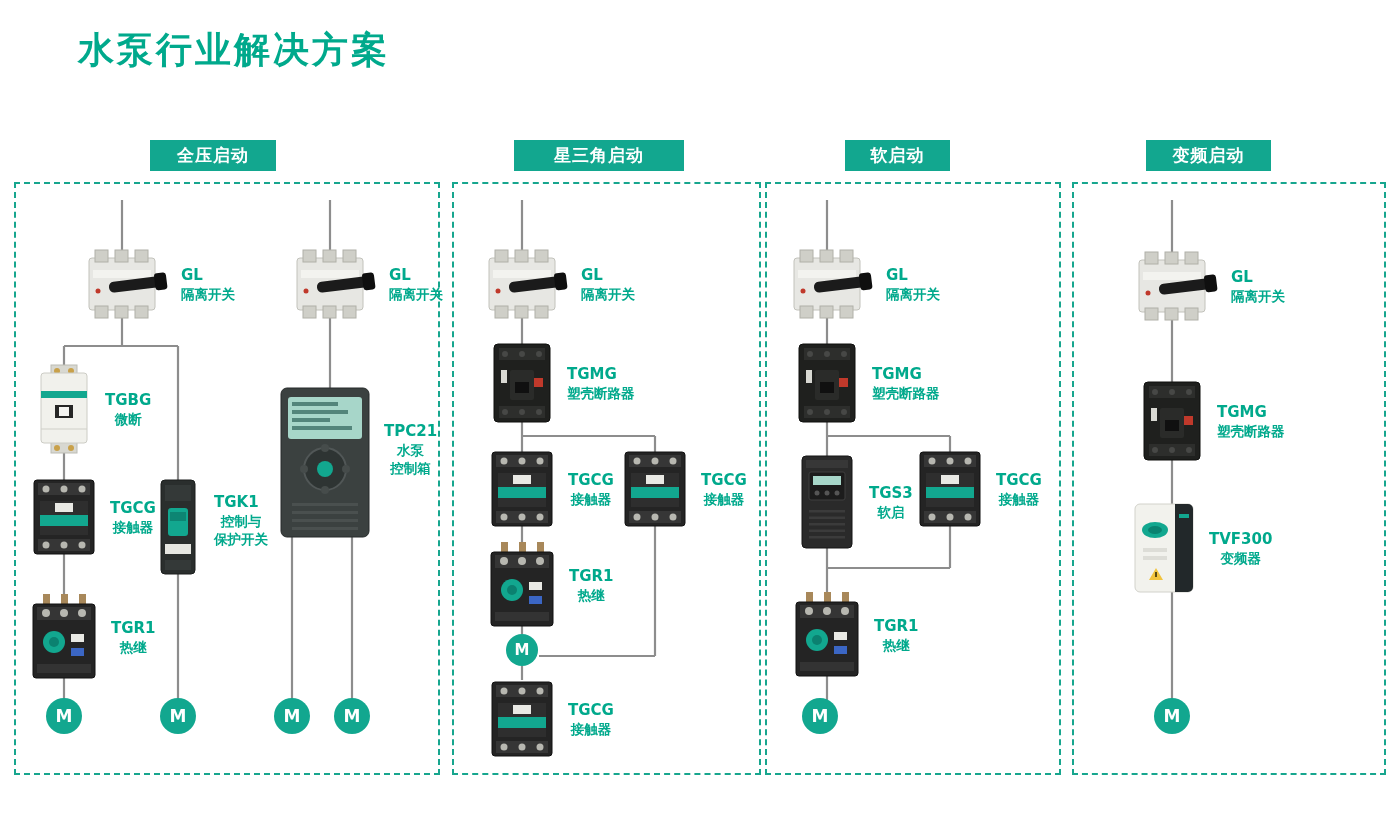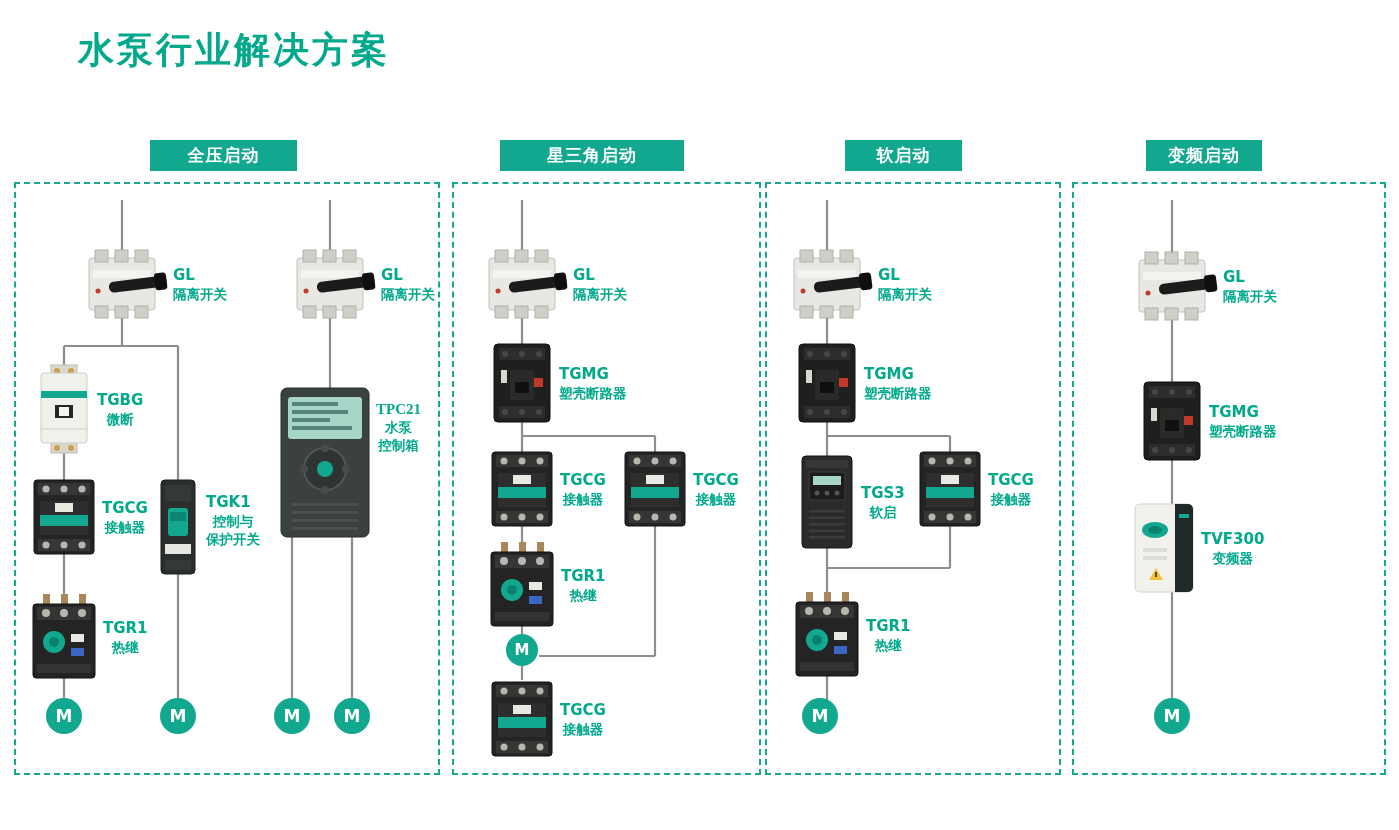--- a/index.html
+++ b/index.html
@@ -15,45 +15,45 @@
     margin-left:16px;
   }
   .badge {
     position:absolute; height:31px; line-height:31px; text-align:center;
     background:var(--badge); color:#fff; font-size:17px; font-weight:700;
     letter-spacing:1px; z-index:3;
   }
   .panel { position:absolute; border:2px dashed var(--panel_border); z-index:0; }
   .wires { position:absolute; left:0; top:0; z-index:1; }
   .wires path { stroke:var(--wire); stroke-width:2.2; fill:none; }
-  .comp { position:absolute; display:flex; gap:4px; align-items:center; z-index:2; }
+  .comp { position:absolute; display:flex; gap:12px; align-items:center; z-index:2; }
   .comp .product { display:block; flex:0 0 auto; font-size:0; }
   .label { display:flex; flex-direction:column; color:var(--accent); font-weight:700; line-height:1.35; }
   .label b { font-size:15px; }
   .label i { font-style:normal; font-size:13.5px; white-space:pre-line;text-align:center; }
   .label-top { align-self:flex-start; }
-  .label-top.mt26 { margin-top:14px;font-family:Liberation Serif, serif; }
+  .label-top.mt26 { margin-top:36px; }
   .label-top.mt4  { margin-top:16px; }
   .motor {
     position:absolute; z-index:2; border-radius:50%;
     background:var(--badge); color:#fff; display:flex; align-items:center;
     justify-content:center; font-weight:700; font-size:17px;
   }
   .m36 { width:36px; height:36px; }
   .m32 { width:32px; height:32px; font-size:15px; }
 </style>
 </head>
 <body>
 
 <h1 class="title">水泵行业解决方案</h1>
 
-<div class="badge" style="left:150px;top:140px;width:147px">全压启动</div>
-<div class="badge" style="left:500px;top:140px;width:184px">星三角启动</div>
-<div class="badge" style="left:845px;top:140px;width:117px">软启动</div>
-<div class="badge" style="left:1146px;top:140px;width:116px">变频启动</div>
+<div class="badge" style="left:150px;top:140px;width:126px">全压启动</div>
+<div class="badge" style="left:514px;top:140px;width:170px">星三角启动</div>
+<div class="badge" style="left:845px;top:140px;width:105px">软启动</div>
+<div class="badge" style="left:1146px;top:140px;width:125px">变频启动</div>
 
 <div class="panel" style="left:14px;top:182px;width:426px;height:593px"></div>
 <div class="panel" style="left:452px;top:182px;width:309px;height:593px"></div>
 <div class="panel" style="left:765px;top:182px;width:296px;height:593px"></div>
 <div class="panel" style="left:1072px;top:182px;width:314px;height:593px"></div>
 
 <svg class="wires" width="1399" height="830">
   <path d="M122 200 V346"></path>
   <path d="M64 346 H178"></path>
   <path d="M64 346 V700"></path>

